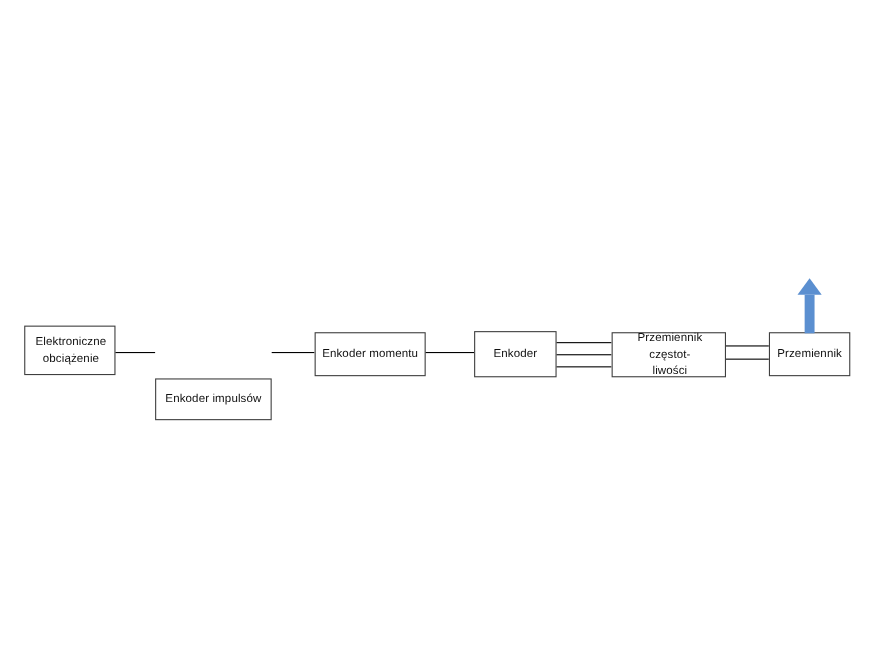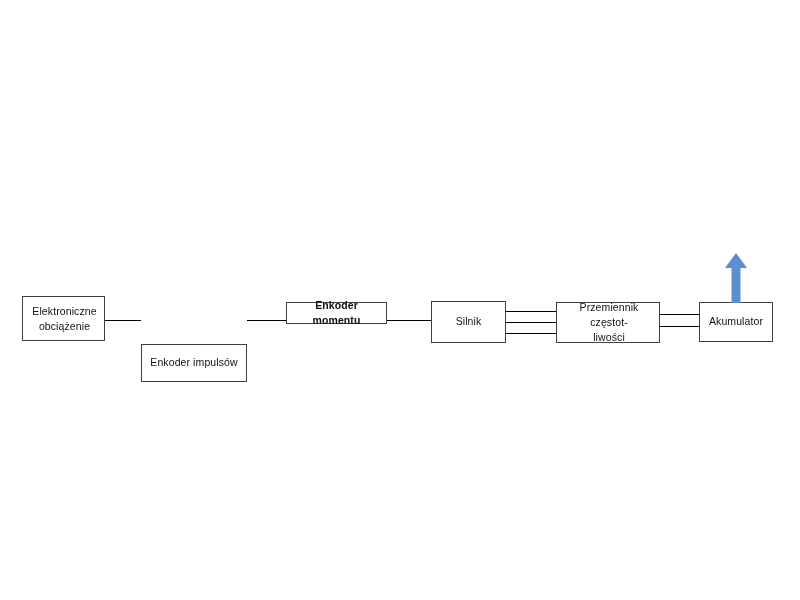--- a/index.html
+++ b/index.html
@@ -97,46 +97,46 @@
   </div>
 
   <div class="wire" style="left:105px; top:320px; width:36px;"></div>
 
   <div class="node align-center one-line" style="left:141px; top:301px; width:106px; height:38px;margin-top:43px;">
     <span class="node-label">Enkoder impulsów</span>
   </div>
 
   <div class="wire" style="left:247px; top:320px; width:39px;"></div>
 
-  <div class="node align-center one-line" style="left:286px; top:302px; width:101px; height:22px;font-weight:bold;">
+  <div class="node align-center one-line" style="left:286px; top:302px; width:101px; height:40px;">
     <span class="node-label">Enkoder momentu</span>
   </div>
 
   <div class="wire" style="left:387px; top:320px; width:44px;"></div>
 
   <div class="node align-center one-line" style="left:431px; top:301px; width:75px; height:42px;">
-    <span class="node-label">Silnik</span>
+    <span class="node-label">Enkoder</span>
   </div>
 
   <div class="wire" style="left:506px; top:311px; width:50px;"></div>
   <div class="wire" style="left:506px; top:322px; width:50px;"></div>
   <div class="wire" style="left:506px; top:333px; width:50px;"></div>
 
   <div class="node align-left two-line" style="left:556px; top:302px; width:104px; height:41px;">
     <span class="node-label">
       <span>Przemiennik częstot-</span><br>
       <span>liwości</span>
     </span>
   </div>
 
   <div class="wire" style="left:660px; top:314px; width:39px;"></div>
   <div class="wire" style="left:660px; top:326px; width:39px;"></div>
 
   <div class="node align-center one-line" style="left:699px; top:302px; width:74px; height:40px;">
-    <span class="node-label">Akumulator</span>
+    <span class="node-label">Przemiennik</span>
   </div>
 
   <div class="arrow-up" style="left:714px; top:253px; width:44px; height:50px;">
     <div class="head"></div>
     <div class="shaft" style="top:15px; height:35px;"></div>
   </div>
 
 </div>
 
 </body></html>

